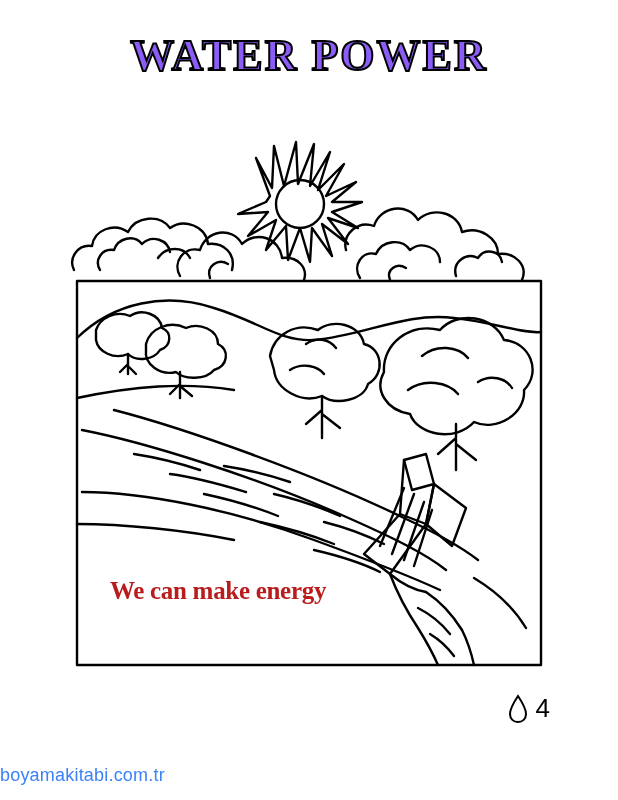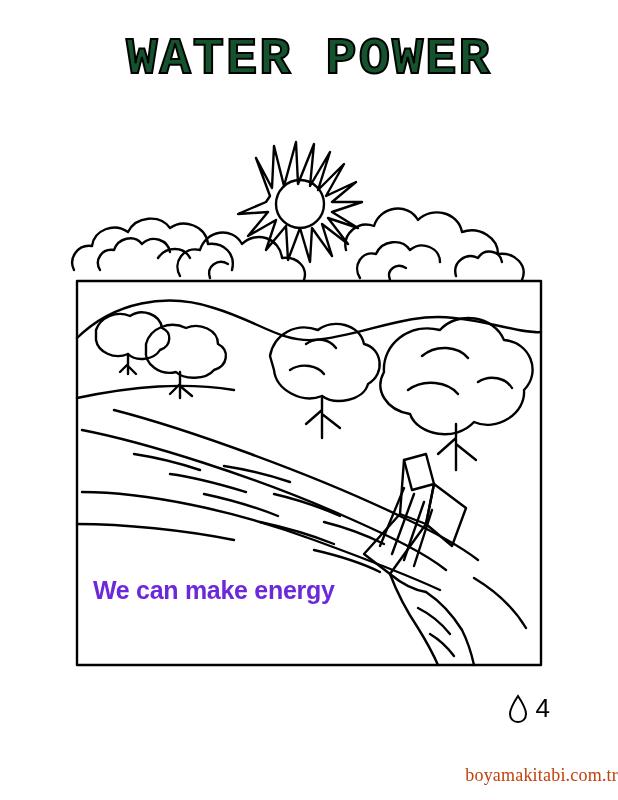--- a/index.html
+++ b/index.html
@@ -20,25 +20,25 @@
     background: #ffffff;
   }
 
   
   .title {
     position: absolute;
     top: 34px;
     left: 0;
     width: 100%;
     text-align: center;
-    font-family: Liberation Mono, monospace;
+    font-family: Liberation Serif, serif;
     font-weight: bold;
-    font-size: 52px;
+    font-size: 44px;
     letter-spacing: 2px;
-    color: #14532d;
+    color: #8b5cf6;
     -webkit-text-stroke: 2px #000000;
     text-stroke: 2px #000000;
     line-height: 1;
     user-select: none;
   }
 
   
   .illustration {
     position: absolute;
     left: 74px;
@@ -59,28 +59,28 @@
     top: 118px;
     width: 500px;
     height: 200px;
     pointer-events: none;
   }
   .sky svg { display:block; width:100%; height:100%; }
 
   
   .caption {
     position: absolute;
-    left: 93px;
+    left: 110px;
     top: 575px;
     width: 330px;
-    font-family: Liberation Sans, sans-serif;
+    font-family: Liberation Serif, serif;
     font-weight: bold;
     font-size: 25px;
     line-height: 1.25;
-    color: #6d28d9;
+    color: #b91c1c;
     letter-spacing: -0.3px;
   }
   .caption .line2 { padding-left: 10px; }
 
   
   .page-number {
     position: absolute;
     right: 68px;
     top: 693px;
     display: flex;
@@ -93,24 +93,24 @@
     font-size: 26px;
     color: #000000;
   }
 
   
   .footer {
     position: absolute;
     left: 0;
     top: 765px;
     width: 100%;
-    text-align: right;
-    font-family: Liberation Serif, serif;
+    text-align: left;
+    font-family: Liberation Sans, sans-serif;
     font-size: 18px;
-    color: #c2410c;
+    color: #3b82f6;
     letter-spacing: 0.2px;
   }
 </style>
 </head>
 <body>
 
 <div class="page">
 
   <div class="title">WATER POWER</div>
 

